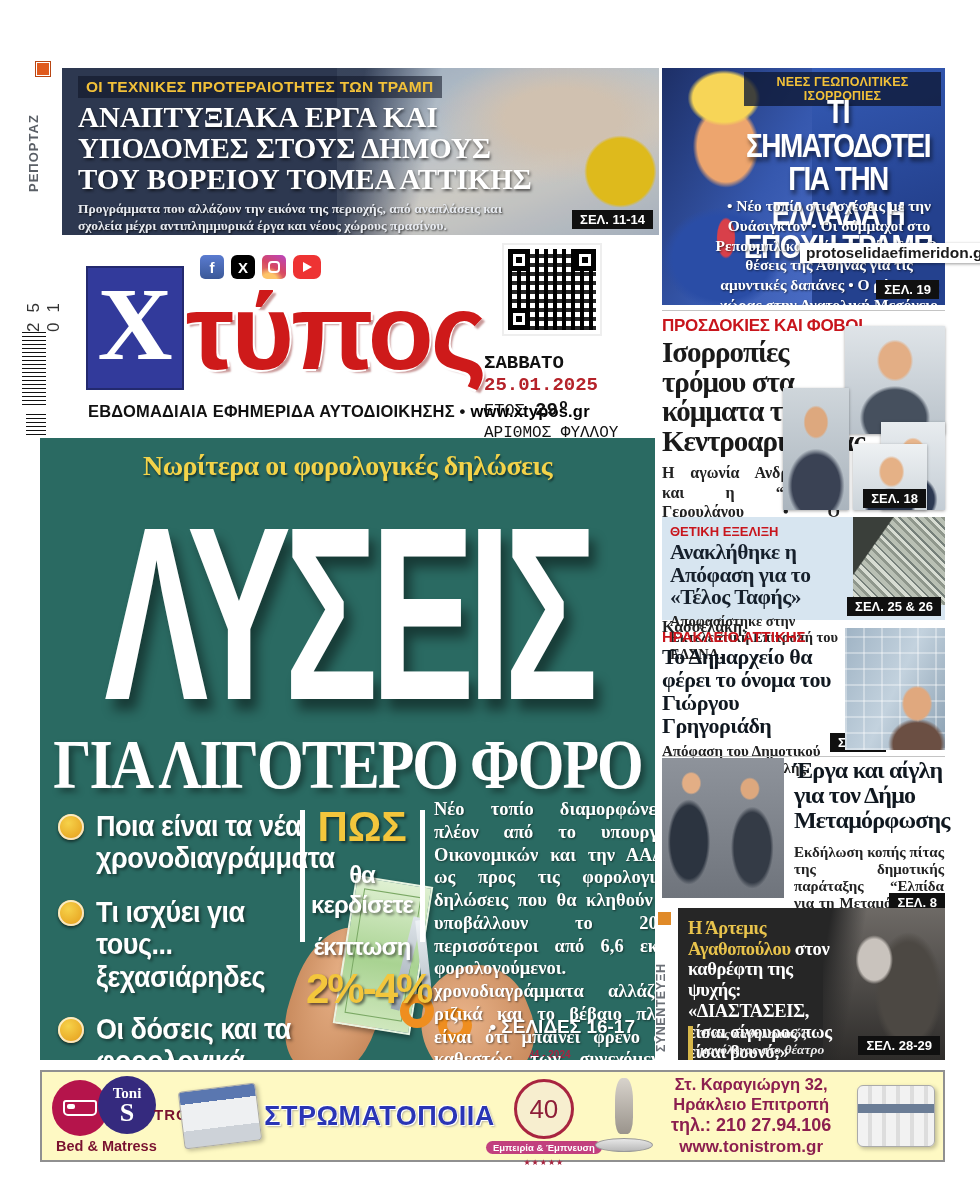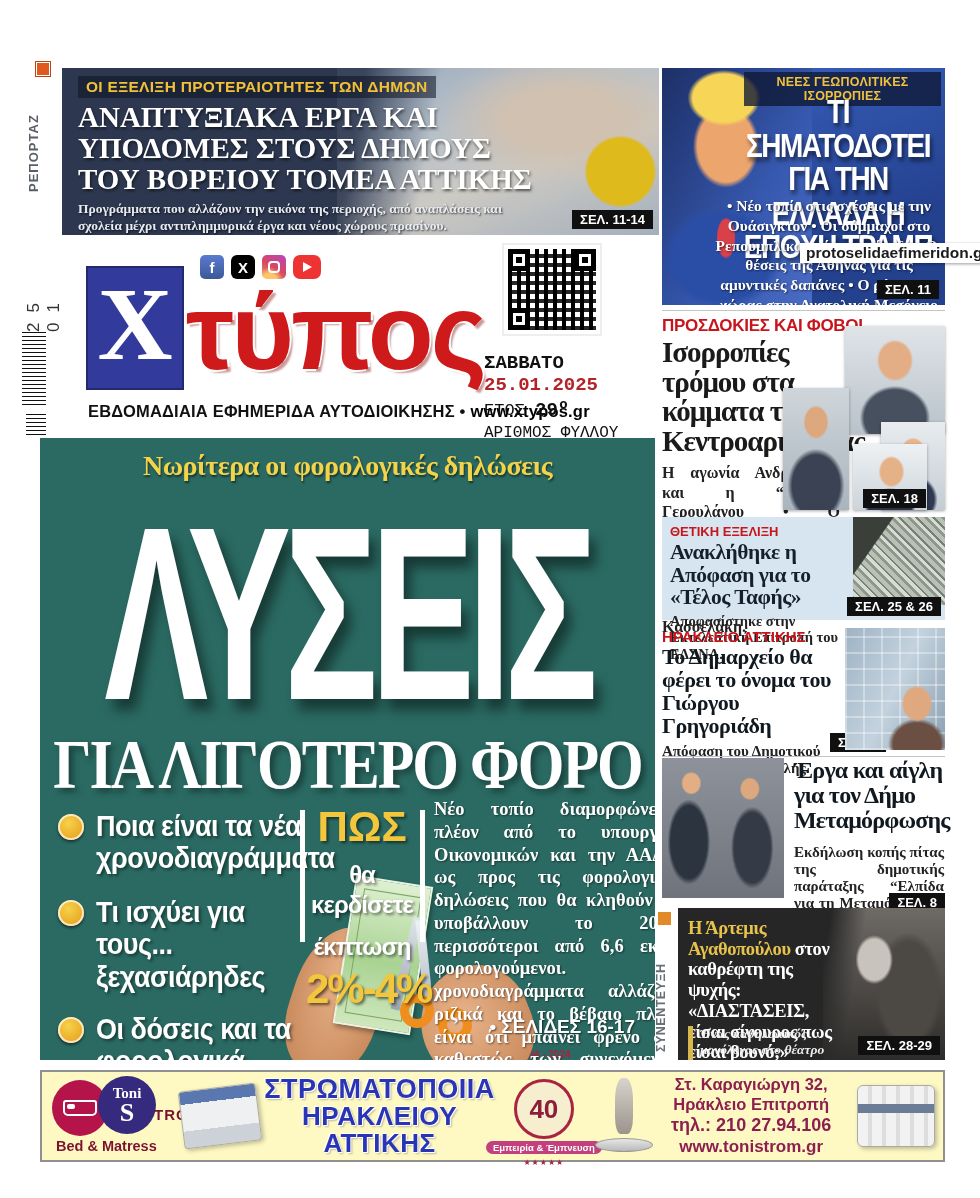--- a/index.html
+++ b/index.html
@@ -180,21 +180,21 @@
   .circ2 .bigS { font-size:26px; font-weight:bold; line-height:.9; }
   .trom { position:absolute; left:104px; top:32px; color:#7a1230; font-weight:bold; font-size:15px; letter-spacing:1px; }
   .bedmat { position:absolute; left:6px; top:64px; color:#7a1230; font-weight:bold; font-size:14.5px; }
   .ad-mat1 { width:92px; height:58px; background:linear-gradient(180deg,#5a77b0 0 22%, #eef0f2 22% 70%, #cdd2d8 70%); border:1px solid #aaa; border-radius:4px; transform:rotate(-7deg); box-shadow:2px 2px 4px rgba(0,0,0,.25); }
   .ad-title { flex:1; text-align:center; color:#2a35b5; font-weight:bold; letter-spacing:.5px; text-shadow:-1px -1px 0 #fff, 1px 1px 0 #fff, 2px 2px 2px rgba(0,0,60,.25); }
   .ad-title .t1 { font-size:27px; line-height:1.05; }
   .ad-title .t2 { font-size:26px; line-height:1.05; }
   .ad-badge { width:86px; display:flex; flex-direction:column; align-items:center; gap:2px; }
   .badge40 { width:60px; height:60px; border-radius:50%; background:#f7eecf; border:3px solid #a82440; display:flex; flex-direction:column; align-items:center; justify-content:center;gap:36px; }
   .badge40 .years { color:#a82440; font-weight:bold; font-size:10px; line-height:1; }
-  .badge40 .num { color:#8d1d38; font-weight:bold; font-size:26px; line-height:1; }
+  .badge40 .num { color:#8d1d38; font-weight:normal; font-size:26px; line-height:1; }
   .badge40 .stars { color:#a82440; font-size:8px; letter-spacing:1px; }
   .badge-pill { background:#c2407e; color:#fff; font-size:9.5px; font-weight:bold; padding:1px 7px; border-radius:8px; white-space:nowrap; }
   .ad-figure { width:62px; height:80px; position:relative; }
   .ad-figure .body { position:absolute; left:22px; top:2px; width:18px; height:56px; background:linear-gradient(#d8d3cc,#9a948c); border-radius:40% 40% 30% 30%; }
   .ad-figure .table { position:absolute; left:2px; bottom:4px; width:58px; height:14px; background:linear-gradient(#e7e7e7,#b9b9b9); border-radius:50%; border:1px solid #999; }
   .ad-addr { width:238px; text-align:center; color:#8c1f4f; font-weight:bold; }
   .ad-addr .a1 { font-size:16.5px; line-height:1.2; }
   .ad-addr .a2 { font-size:18px; line-height:1.25; }
   .ad-addr .a3 { font-size:17px; line-height:1.2; }
   .ad-mat2 { width:92px; height:62px; background:repeating-linear-gradient(90deg,#f2f2f2 0 10px, #ddd 10px 14px), linear-gradient(#fff,#ccc); border:1px solid #aaa; border-radius:6px; box-shadow:2px 2px 4px rgba(0,0,0,.25); position:relative; }
@@ -206,21 +206,21 @@
 <div class="page">
 
   <div class="rail-sq"></div>
   <div class="rail-label">ΡΕΠΟΡΤΑΖ</div>
   <div class="issue-code">25 01</div>
   <div class="barcode-main"></div>
   <div class="barcode-sub"></div>
 
   <div class="tl">
     <div class="tl-photo"></div>
-    <span class="tl-kicker">ΟΙ ΕΞΕΛΙΞΗ ΠΡΟΤΕΡΑΙΟΤΗΤΕΣ ΤΩΝ ΔΗΜΩΝ</span>
+    <span class="tl-kicker">ΟΙ ΤΕΧΝΙΚΕΣ ΠΡΟΤΕΡΑΙΟΤΗΤΕΣ ΤΩΝ ΤΡΑΜΠ</span>
     <div class="tl-head">ΑΝΑΠΤΥΞΙΑΚΑ ΕΡΓΑ ΚΑΙ ΥΠΟΔΟΜΕΣ ΣΤΟΥΣ ΔΗΜΟΥΣ ΤΟΥ ΒΟΡΕΙΟΥ ΤΟΜΕΑ ΑΤΤΙΚΗΣ</div>
     <div class="tl-sum">Προγράμματα που αλλάζουν την εικόνα της περιοχής, από αναπλάσεις και σχολεία μέχρι αντιπλημμυρικά έργα και νέους χώρους πρασίνου.</div>
     <span class="badge tl-badge">ΣΕΛ. 11-14</span>
   </div>
 
   <div class="socials">
     <div class="soc fb">f</div>
     <div class="soc xx">X</div>
     <div class="soc ig">
         <span></span>
@@ -292,21 +292,21 @@
 
     <div class="main-body">Νέο τοπίο διαμορφώνεται πλέον από το υπουργείο Οικονομικών και την ΑΑΔΕ, ως προς τις φορολογικές δηλώσεις που θα κληθούν να υποβάλλουν το 2025, περισσότεροι από 6,6 εκατ. φορολογούμενοι. Τα χρονοδιαγράμματα αλλάζουν ριζικά και το βέβαιο πλέον είναι ότι μπαίνει φρένο στο καθεστώς των συνεχόμενων παρατάσεων που είχαν ως αποτέλεσμα οι δηλώσεις να υποβάλλονται ακόμη και έως το τέλος Αυγούστου.</div>
     <div class="main-pageref">• ΣΕΛΙΔΕΣ 16-17</div>
   </div>
 
   <div class="trump">
     <div class="trump-photo"></div>
     <div class="trump-kicker">ΝΕΕΣ ΓΕΩΠΟΛΙΤΙΚΕΣ ΙΣΟΡΡΟΠΙΕΣ</div>
     <div class="trump-head">ΤΙ ΣΗΜΑΤΟΔΟΤΕΙ ΓΙΑ ΤΗΝ ΕΛΛΑΔΑ Η ΕΠΟΧΗ ΤΡΑΜΠ</div>
     <div class="trump-bullets">• Νέο τοπίο στις σχέσεις με την Ουάσιγκτον • Οι σύμμαχοι στο Ρεπουμπλικανικό στρατόπεδο • Οι θέσεις της Αθήνας για τις αμυντικές δαπάνες • Ο ρόλος της χώρας στην Ανατολική Μεσόγειο</div>
-    <span class="badge trump-badge">ΣΕΛ. 11</span>
+    <span class="badge trump-badge">ΣΕΛ. 19</span>
   </div>
   <div class="watermark">protoselidaefimeridon.gr</div>
   <div class="sepline" style="top:310px;"></div>
 
   <div class="cleft">
     <div class="cleft-kicker">ΠΡΟΣΔΟΚΙΕΣ ΚΑΙ ΦΟΒΟΙ</div>
     <div class="cleft-head">Ισορροπίες τρόμου στα κόμματα της Κεντροαριστεράς</div>
     <div class="cleft-sum">Η αγωνία Ανδρουλάκη και η “θύελλα” Γερουλάνου • Ο Φάμελλος και το “αγιάτρευτο” τραύμα • Ο Χαρίτσης και η μεγάλη επιστροφή • Ο αγώνας επιβίωσης του Κασσελάκη.</div>
     <div class="collage">
       <div class="tile t1"></div>
@@ -360,21 +360,20 @@
       <div class="circ2">
         <span class="toni">Toni</span>
         <span class="bigS">S</span>
       </div>
       <div class="trom">TROM</div>
       <div class="bedmat">Bed &amp; Matress</div>
     </div>
     <div class="ad-mat1"></div>
     <div class="ad-title">
       <div class="t1">ΣΤΡΩΜΑΤΟΠΟΙΙΑ</div>
-      <div class="t2">ΗΡΑΚΛΕΙΟΥ ΑΤΤΙΚΗΣ</div>
     </div>
     <div class="ad-badge">
       <div class="badge40">
         <span class="years">1984 - 2024</span>
         <span class="num">40</span>
         <span class="stars">★★★★★</span>
       </div>
       <span class="badge-pill">Εμπειρία &amp; Έμπνευση</span>
     </div>
     <div class="ad-figure">

